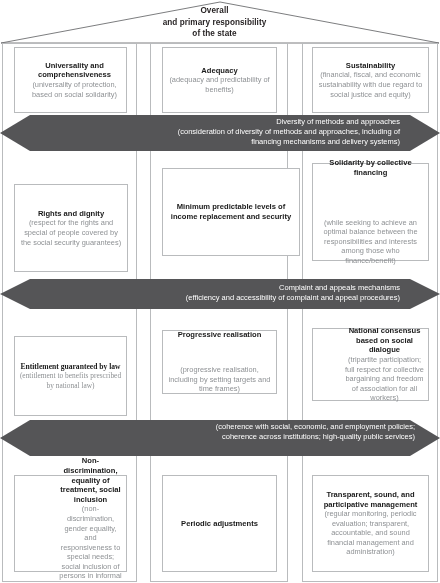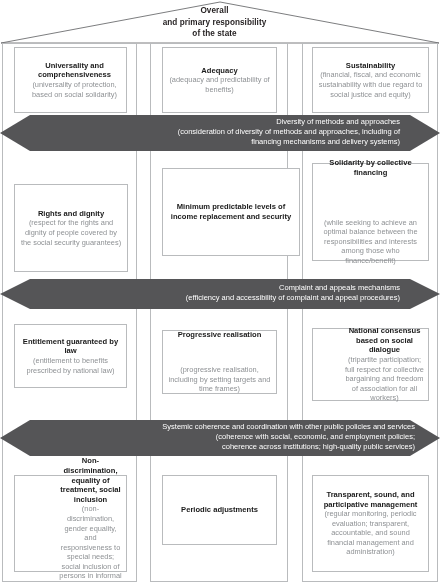--- a/index.html
+++ b/index.html
@@ -151,70 +151,69 @@
     </svg>
     <div class="band-text" style="top:5px;">
       <span class="bt-line">Diversity of methods and approaches</span>
       <span class="bt-line">(consideration of diversity of methods and approaches, including of</span>
       <span class="bt-line">financing mechanisms and delivery systems)</span>
     </div>
   </div>
 
   <div class="box" style="left:14px;  top:168px; width:114px; height:88px;margin-top:16px;">
     <span class="title">Rights and dignity</span>
-    <span class="sub">(respect for the rights and dignity of people covered by the social security guarantees)</span>
+    <span class="sub">(respect for the rights and special of people covered by the social security guarantees)</span>
   </div>
   <div class="box" style="left:162px; top:168px; width:138px; height:88px;">
     <span class="title">Minimum predictable levels of income replacement and security</span>
     <span class="sub"></span>
   </div>
   <div class="box" style="left:312px; top:163px; width:117px; height:98px;gap:40px;">
     <span class="title">Solidarity by collective financing</span>
     <span class="sub">(while seeking to achieve an optimal balance between the responsibilities and interests among those who finance/benefit)</span>
   </div>
 
   <div class="band" style="top:277px; height:34px;">
     <svg width="440" height="34" viewBox="0 0 440 34">
       <polygon points="0,17 30,2 410,2 440,17 410,32 30,32" fill="#555557"></polygon>
     </svg>
     <div class="band-text" style="top:6px;">
       <span class="bt-line">Complaint and appeals mechanisms</span>
       <span class="bt-line">(efficiency and accessibility of complaint and appeal procedures)</span>
     </div>
   </div>
 
-  <div class="box" style="left:14px;  top:324px; width:113px; height:64px;">
+  <div class="box" style="left:14px;  top:336px; width:113px; height:80px;font-family:Liberation Serif, serif;">
     <span class="title">Entitlement guaranteed by law</span>
     <span class="sub">(entitlement to benefits prescribed by national law)</span>
   </div>
   <div class="box" style="left:162px; top:330px; width:115px; height:64px;gap:25px;">
     <span class="title">Progressive realisation</span>
     <span class="sub">(progressive realisation, including by setting targets and time frames)</span>
   </div>
   <div class="box" style="left:312px; top:328px; width:117px; height:73px;padding-left:32px;">
     <span class="title">National consensus based on social dialogue</span>
     <span class="sub">(tripartite participation; full respect for collective bargaining and freedom of association for all workers)</span>
   </div>
 
   <div class="band" style="top:417px; height:42px;">
     <svg width="440" height="42" viewBox="0 0 440 42">
       <polygon points="0,21 30,3 410,3 440,21 410,39 30,39" fill="#555557"></polygon>
     </svg>
     <div class="band-text" style="top:5px; left:25px; width:390px;">
-      <span class="bt-line">Systemic coherence and coordination with other public policies and services</span>
       <span class="bt-line">(coherence with social, economic, and employment policies;</span>
       <span class="bt-line">coherence across institutions; high-quality public services)</span>
     </div>
   </div>
 
   <div class="box" style="left:14px;  top:475px; width:113px; height:97px;padding-left:44px;">
     <span class="title">Non-discrimination, equality of treatment, social inclusion</span>
     <span class="sub">(non-discrimination, gender equality, and responsiveness to special needs; social inclusion of persons in informal economy)</span>
   </div>
-  <div class="box" style="left:162px; top:475px; width:115px; height:70px;justify-content:center;">
+  <div class="box" style="left:162px; top:475px; width:115px; height:97px;justify-content:center;">
     <span class="title">Periodic adjustments</span>
     <span class="sub"></span>
   </div>
   <div class="box" style="left:312px; top:475px; width:117px; height:97px;">
     <span class="title">Transparent, sound, and participative management</span>
     <span class="sub">(regular monitoring, periodic evaluation; transparent, accountable, and sound financial management and administration)</span>
   </div>
 
 </div>
 

